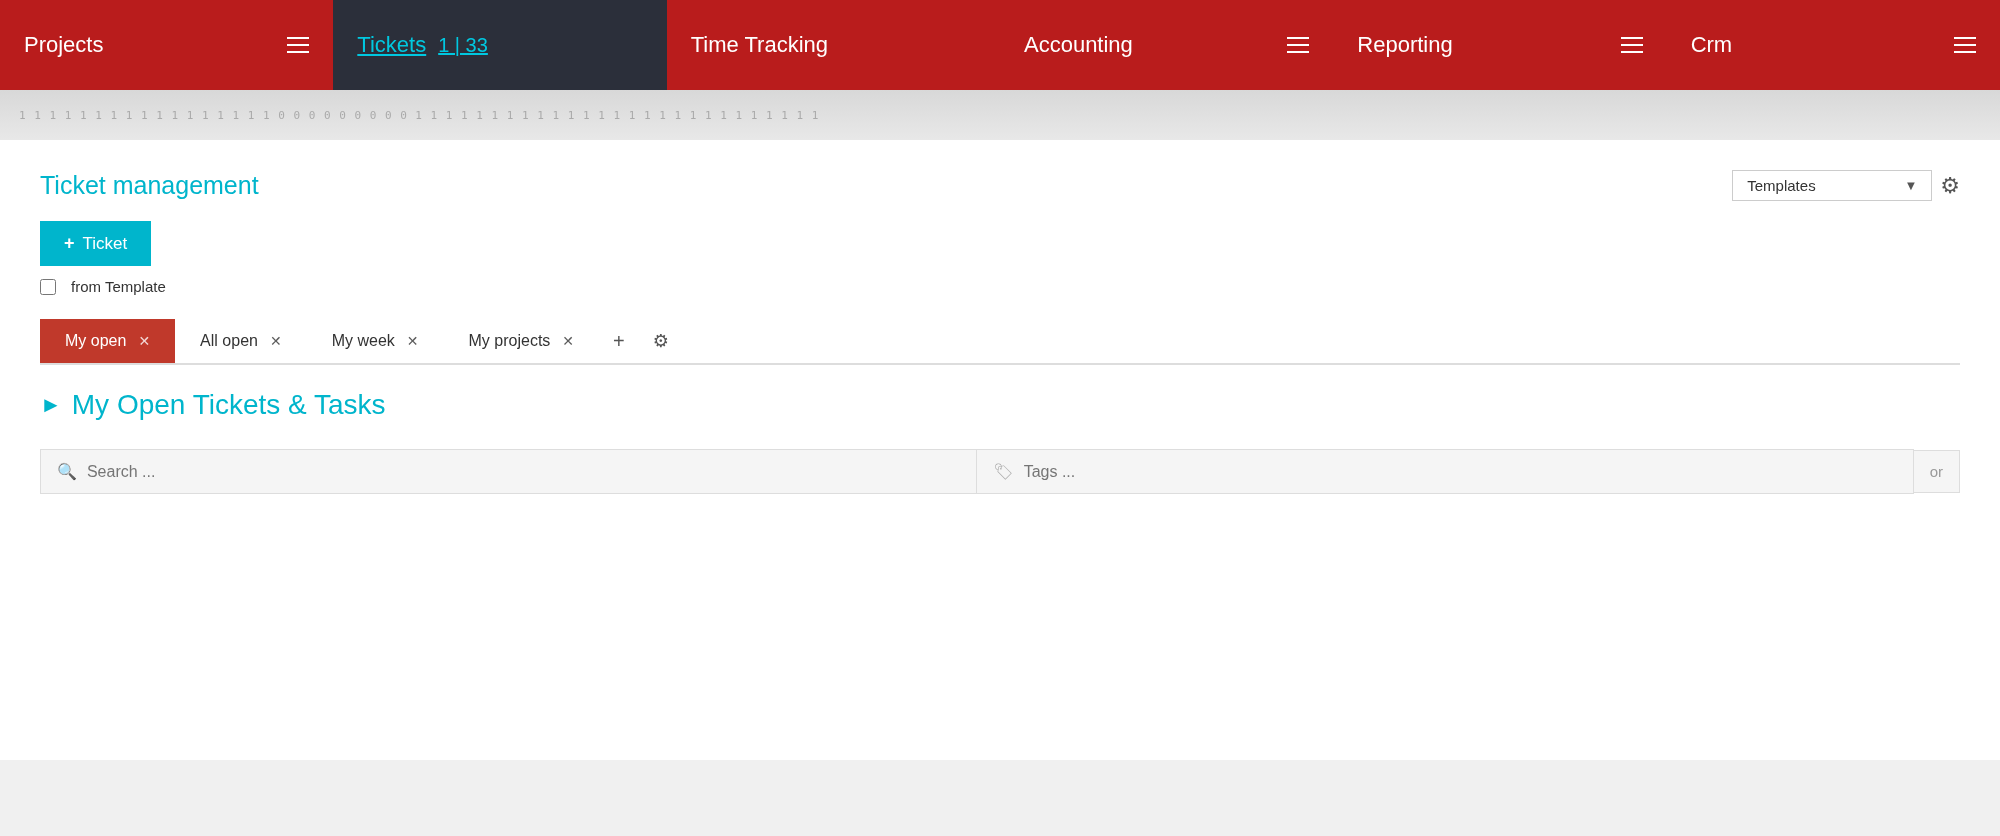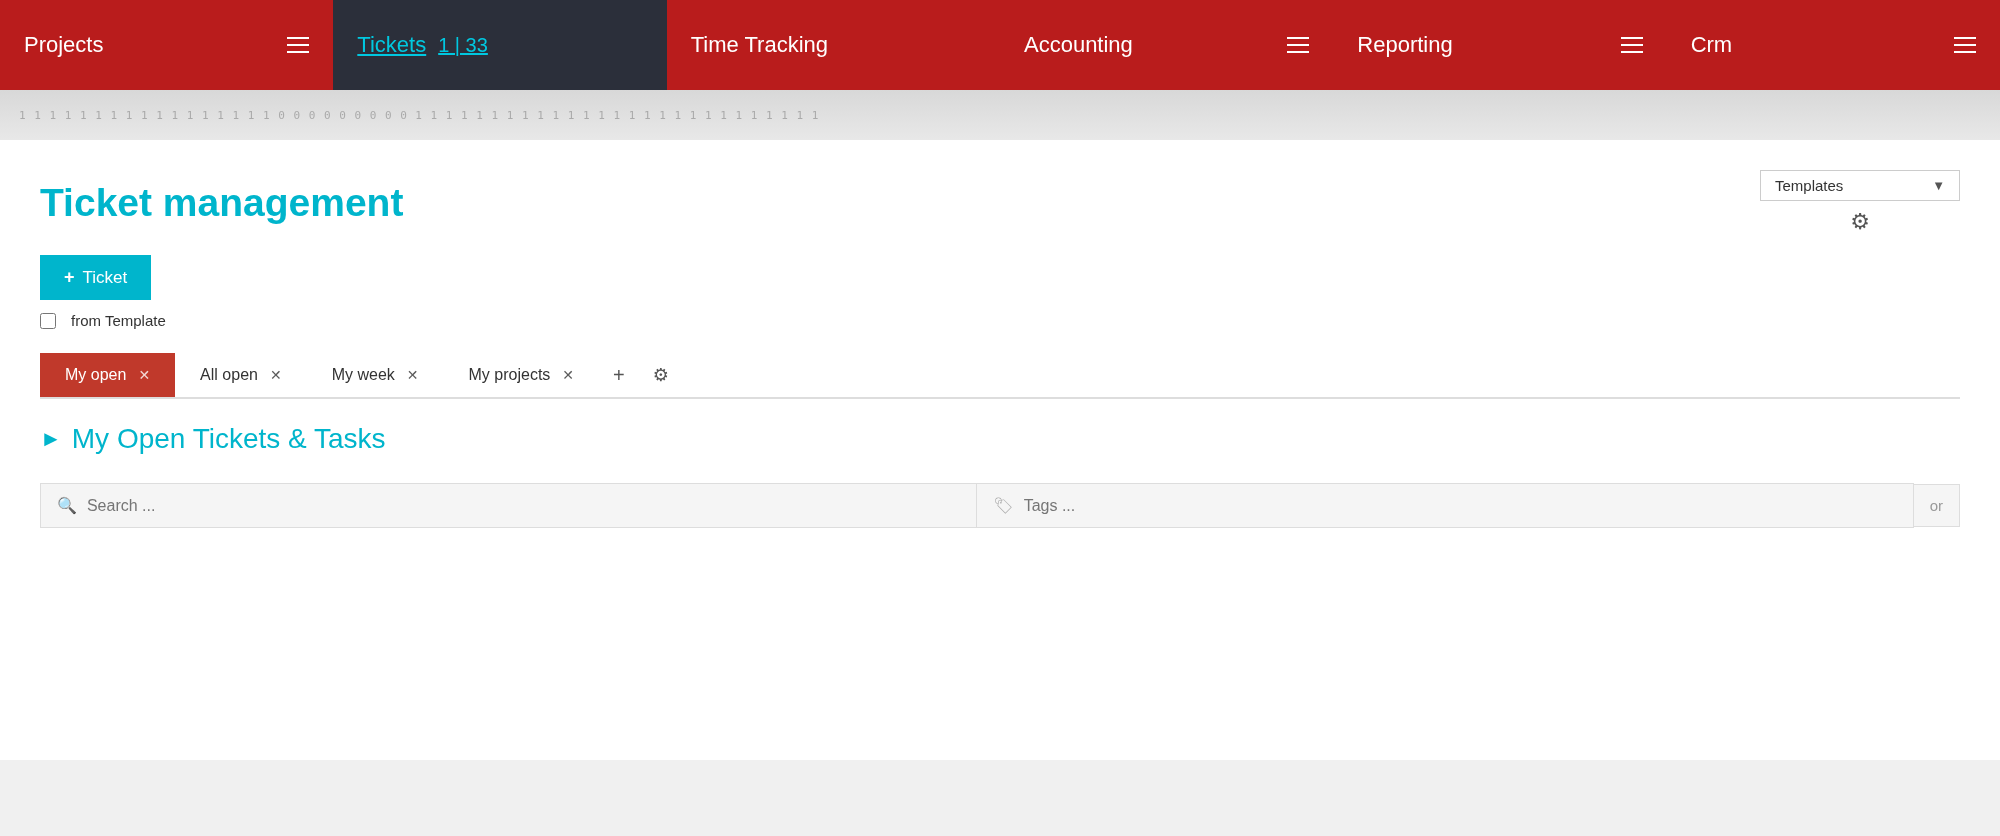--- a/index.html
+++ b/index.html
@@ -75,29 +75,28 @@
     }
 
     
     .header-row {
       display: flex;
       align-items: center;
       justify-content: space-between;
       margin-bottom: 20px;
     }
     .page-title {
-      font-size: 39px;
+      font-size: 25px;
       color: #00b5cc;
-      font-weight: 700;
+      font-weight: 400;
     }
     .templates-control {
       display: flex;
       align-items: center;
       gap: 8px;
-      flex-direction: column;
     }
     .templates-select {
       display: flex;
       align-items: center;
       border: 1px solid #ccc;
       background: white;
       padding: 6px 14px;
       min-width: 200px;
       justify-content: space-between;
       cursor: pointer;

